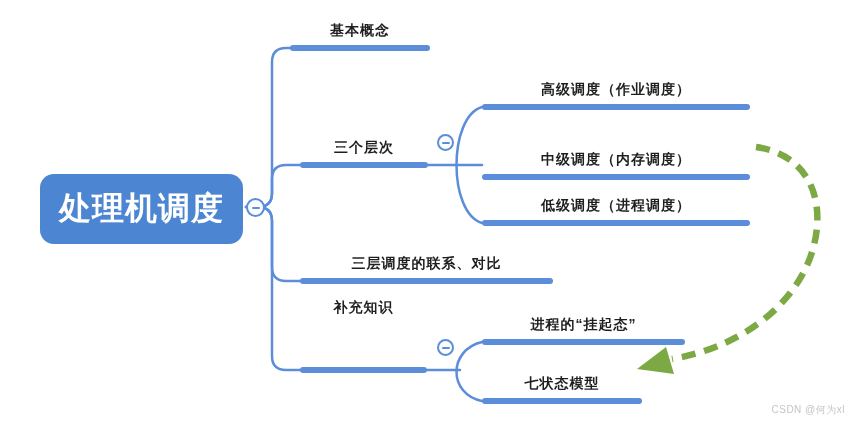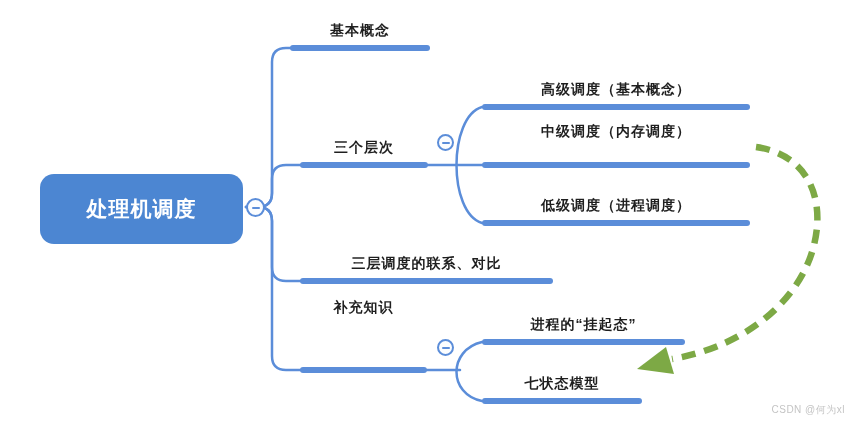--- a/index.html
+++ b/index.html
@@ -19,21 +19,21 @@
   }
   .node .line{
     width:100%;height:6px;background:#5b8dd9;border-radius:3px;flex:0 0 6px;
   }
   
   .root{
     position:absolute;left:40px;top:174px;width:203px;height:70px;z-index:2;
     background:#4c86d2;border-radius:14px;display:flex;align-items:center;justify-content:center;
   }
   .root .root-label{
-    color:#ffffff;font-size:21px;font-weight:bold;letter-spacing:1px;white-space:nowrap;
+    color:#ffffff;font-size:32px;font-weight:bold;letter-spacing:1px;white-space:nowrap;
   }
   
   .collapse{
     position:absolute;z-index:3;background:#fbfdff;border:2px solid #5b8dd9;border-radius:50%;
     display:flex;align-items:center;justify-content:center;box-sizing:border-box;
   }
   .collapse.big{width:19px;height:19px;}
   .collapse.small{width:17px;height:17px;}
   .collapse .minus{width:8px;height:2px;background:#5b8dd9;border-radius:1px;}
   .watermark{
@@ -81,25 +81,25 @@
     <span class="label">三个层次</span>
     <span class="line"></span>
   </div>
 
   <div class="node" style="left:300px;top:329px;width:127px;gap:45px;">
     <span class="label">补充知识</span>
     <span class="line"></span>
   </div>
 
   <div class="node" style="left:482px;top:66px;width:268px;">
-    <span class="label">高级调度（基本概念）</span>
+    <span class="label">高级调度（作业调度）</span>
     <span class="line"></span>
   </div>
 
-  <div class="node" style="left:482px;top:124px;width:268px;justify-content:space-between;">
+  <div class="node" style="left:482px;top:136px;width:268px;">
     <span class="label">中级调度（内存调度）</span>
     <span class="line"></span>
   </div>
 
   <div class="node" style="left:482px;top:182px;width:268px;">
     <span class="label">低级调度（进程调度）</span>
     <span class="line"></span>
   </div>
 
   <div class="node" style="left:482px;top:301px;width:203px;">

